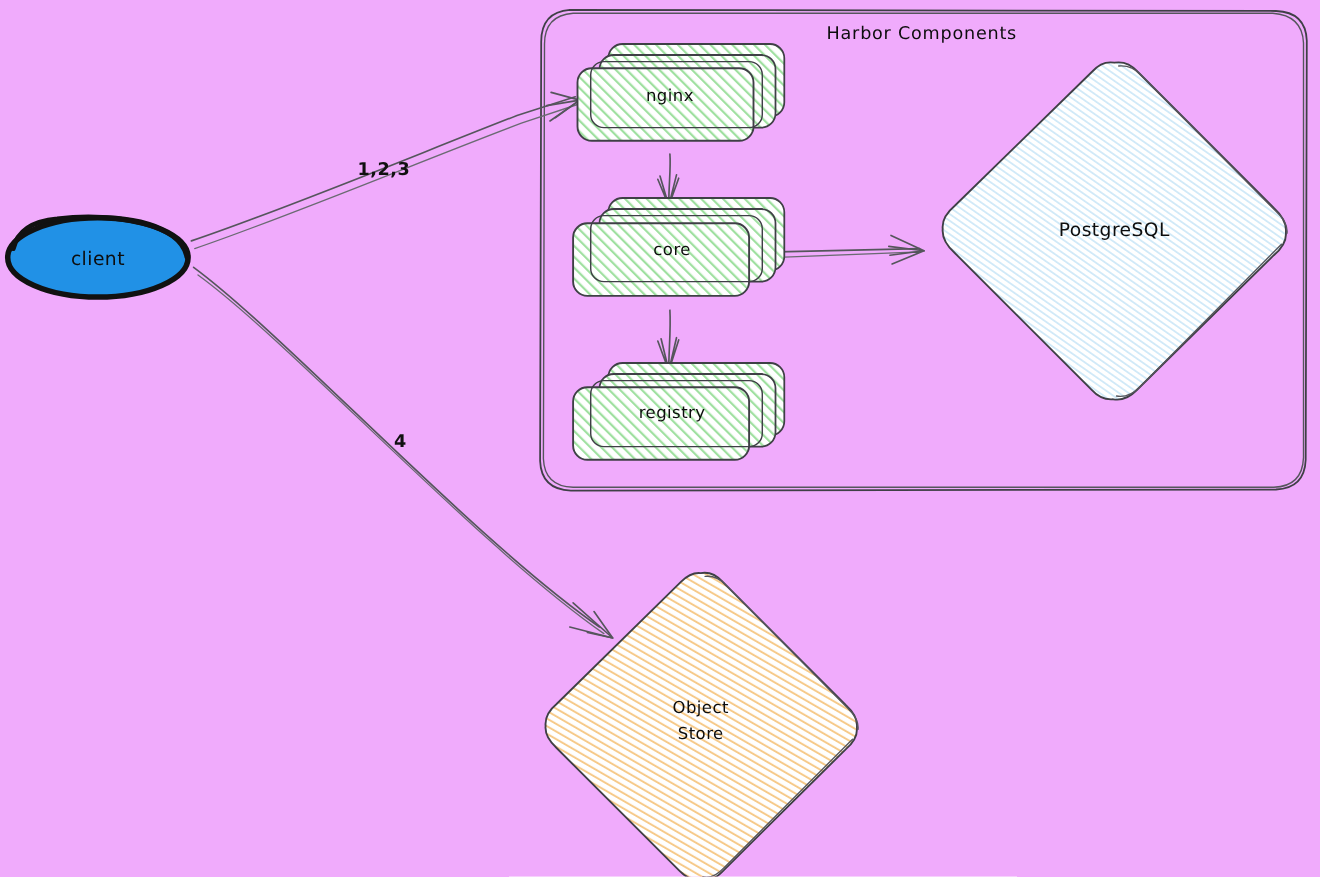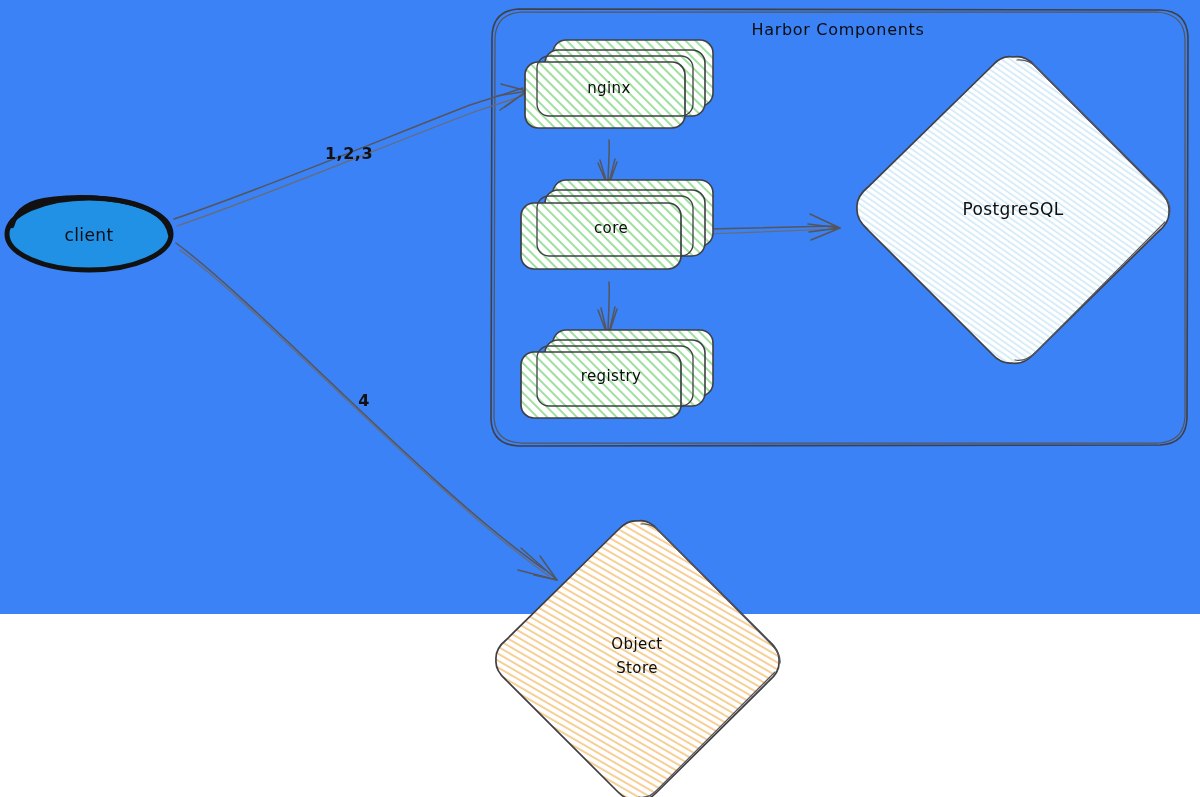--- a/index.html
+++ b/index.html
@@ -10,22 +10,22 @@
   }
   body {
     width: 1200px;
     height: 797px;
     overflow: hidden;
     font-family: "DejaVu Sans", sans-serif;
   }
   #canvas-root {
     position: relative;
     width: 1200px;
-    height: 614px;
-    background: #3b82f6;
+    height: 797px;
+    background: #f0abfc;
     text-decoration: underline;
   }
   svg.diagram {
     display: block;
     width: 1200px;
     height: 797px;
   }
   .node-label {
     font-family: "DejaVu Sans", sans-serif;
     font-size: 15px;

